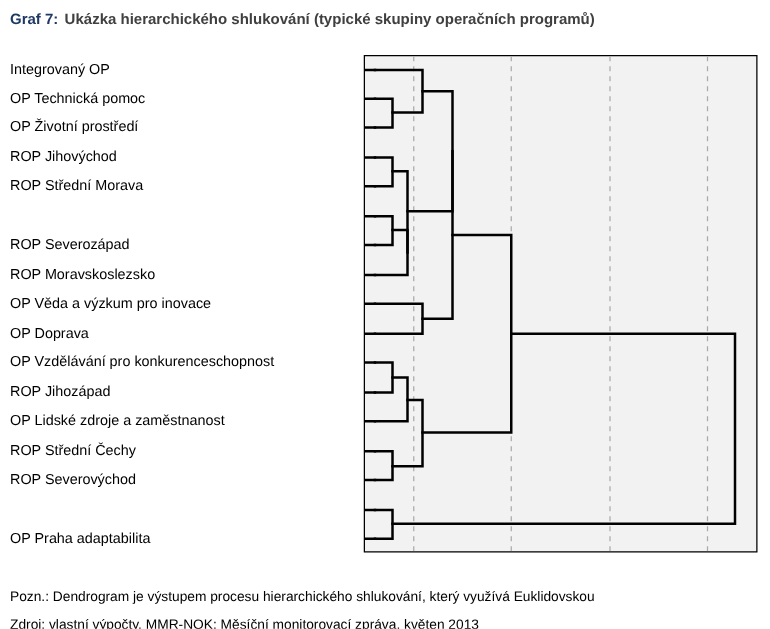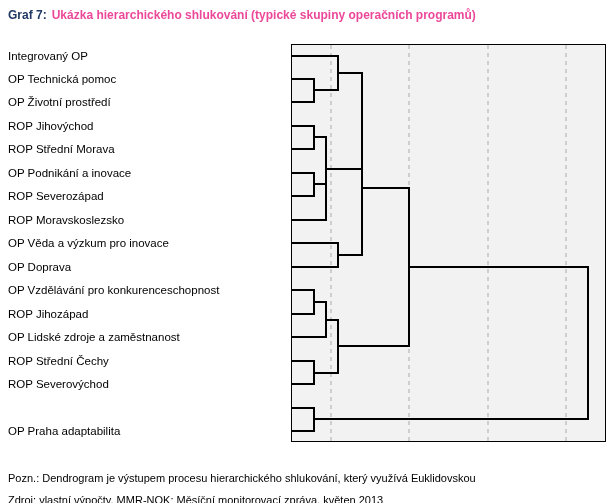--- a/index.html
+++ b/index.html
@@ -35,21 +35,21 @@
   }
   .title-label {
     font-size: 12px;
     font-weight: bold;
     color: #1f3864;
     margin-right: 5px;
   }
   .title-text {
     font-size: 12px;
     font-weight: bold;
-    color: #ec4899;
+    color: #404040;
   }
 
   
   #plot {
     position: absolute;
     left: 8px;
     top: 32px;
     width: 598px;
     height: 398px;
     margin-top: 12px;
@@ -118,21 +118,20 @@
   </div>
 
   <div id="plot">
 
     <div id="labels">
       <span class="leaf-label" style="top:12px;">Integrovaný OP</span>
       <span class="leaf-label" style="top:35px;">OP Technická pomoc</span>
       <span class="leaf-label" style="top:58px;">OP Životní prostředí</span>
       <span class="leaf-label" style="top:82px;">ROP Jihovýchod</span>
       <span class="leaf-label" style="top:105px;">ROP Střední Morava</span>
-      <span class="leaf-label" style="top:129px;">OP Podnikání a inovace</span>
       <span class="leaf-label" style="top:152px;">ROP Severozápad</span>
       <span class="leaf-label" style="top:176px;">ROP Moravskoslezsko</span>
       <span class="leaf-label" style="top:199px;">OP Věda a výzkum pro inovace</span>
       <span class="leaf-label" style="top:223px;">OP Doprava</span>
       <span class="leaf-label" style="top:246px;">OP Vzdělávání pro konkurenceschopnost</span>
       <span class="leaf-label" style="top:270px;">ROP Jihozápad</span>
       <span class="leaf-label" style="top:293px;">OP Lidské zdroje a zaměstnanost</span>
       <span class="leaf-label" style="top:317px;">ROP Střední Čechy</span>
       <span class="leaf-label" style="top:340px;">ROP Severovýchod</span>
       <span class="leaf-label" style="top:387px;">OP Praha adaptabilita</span>

